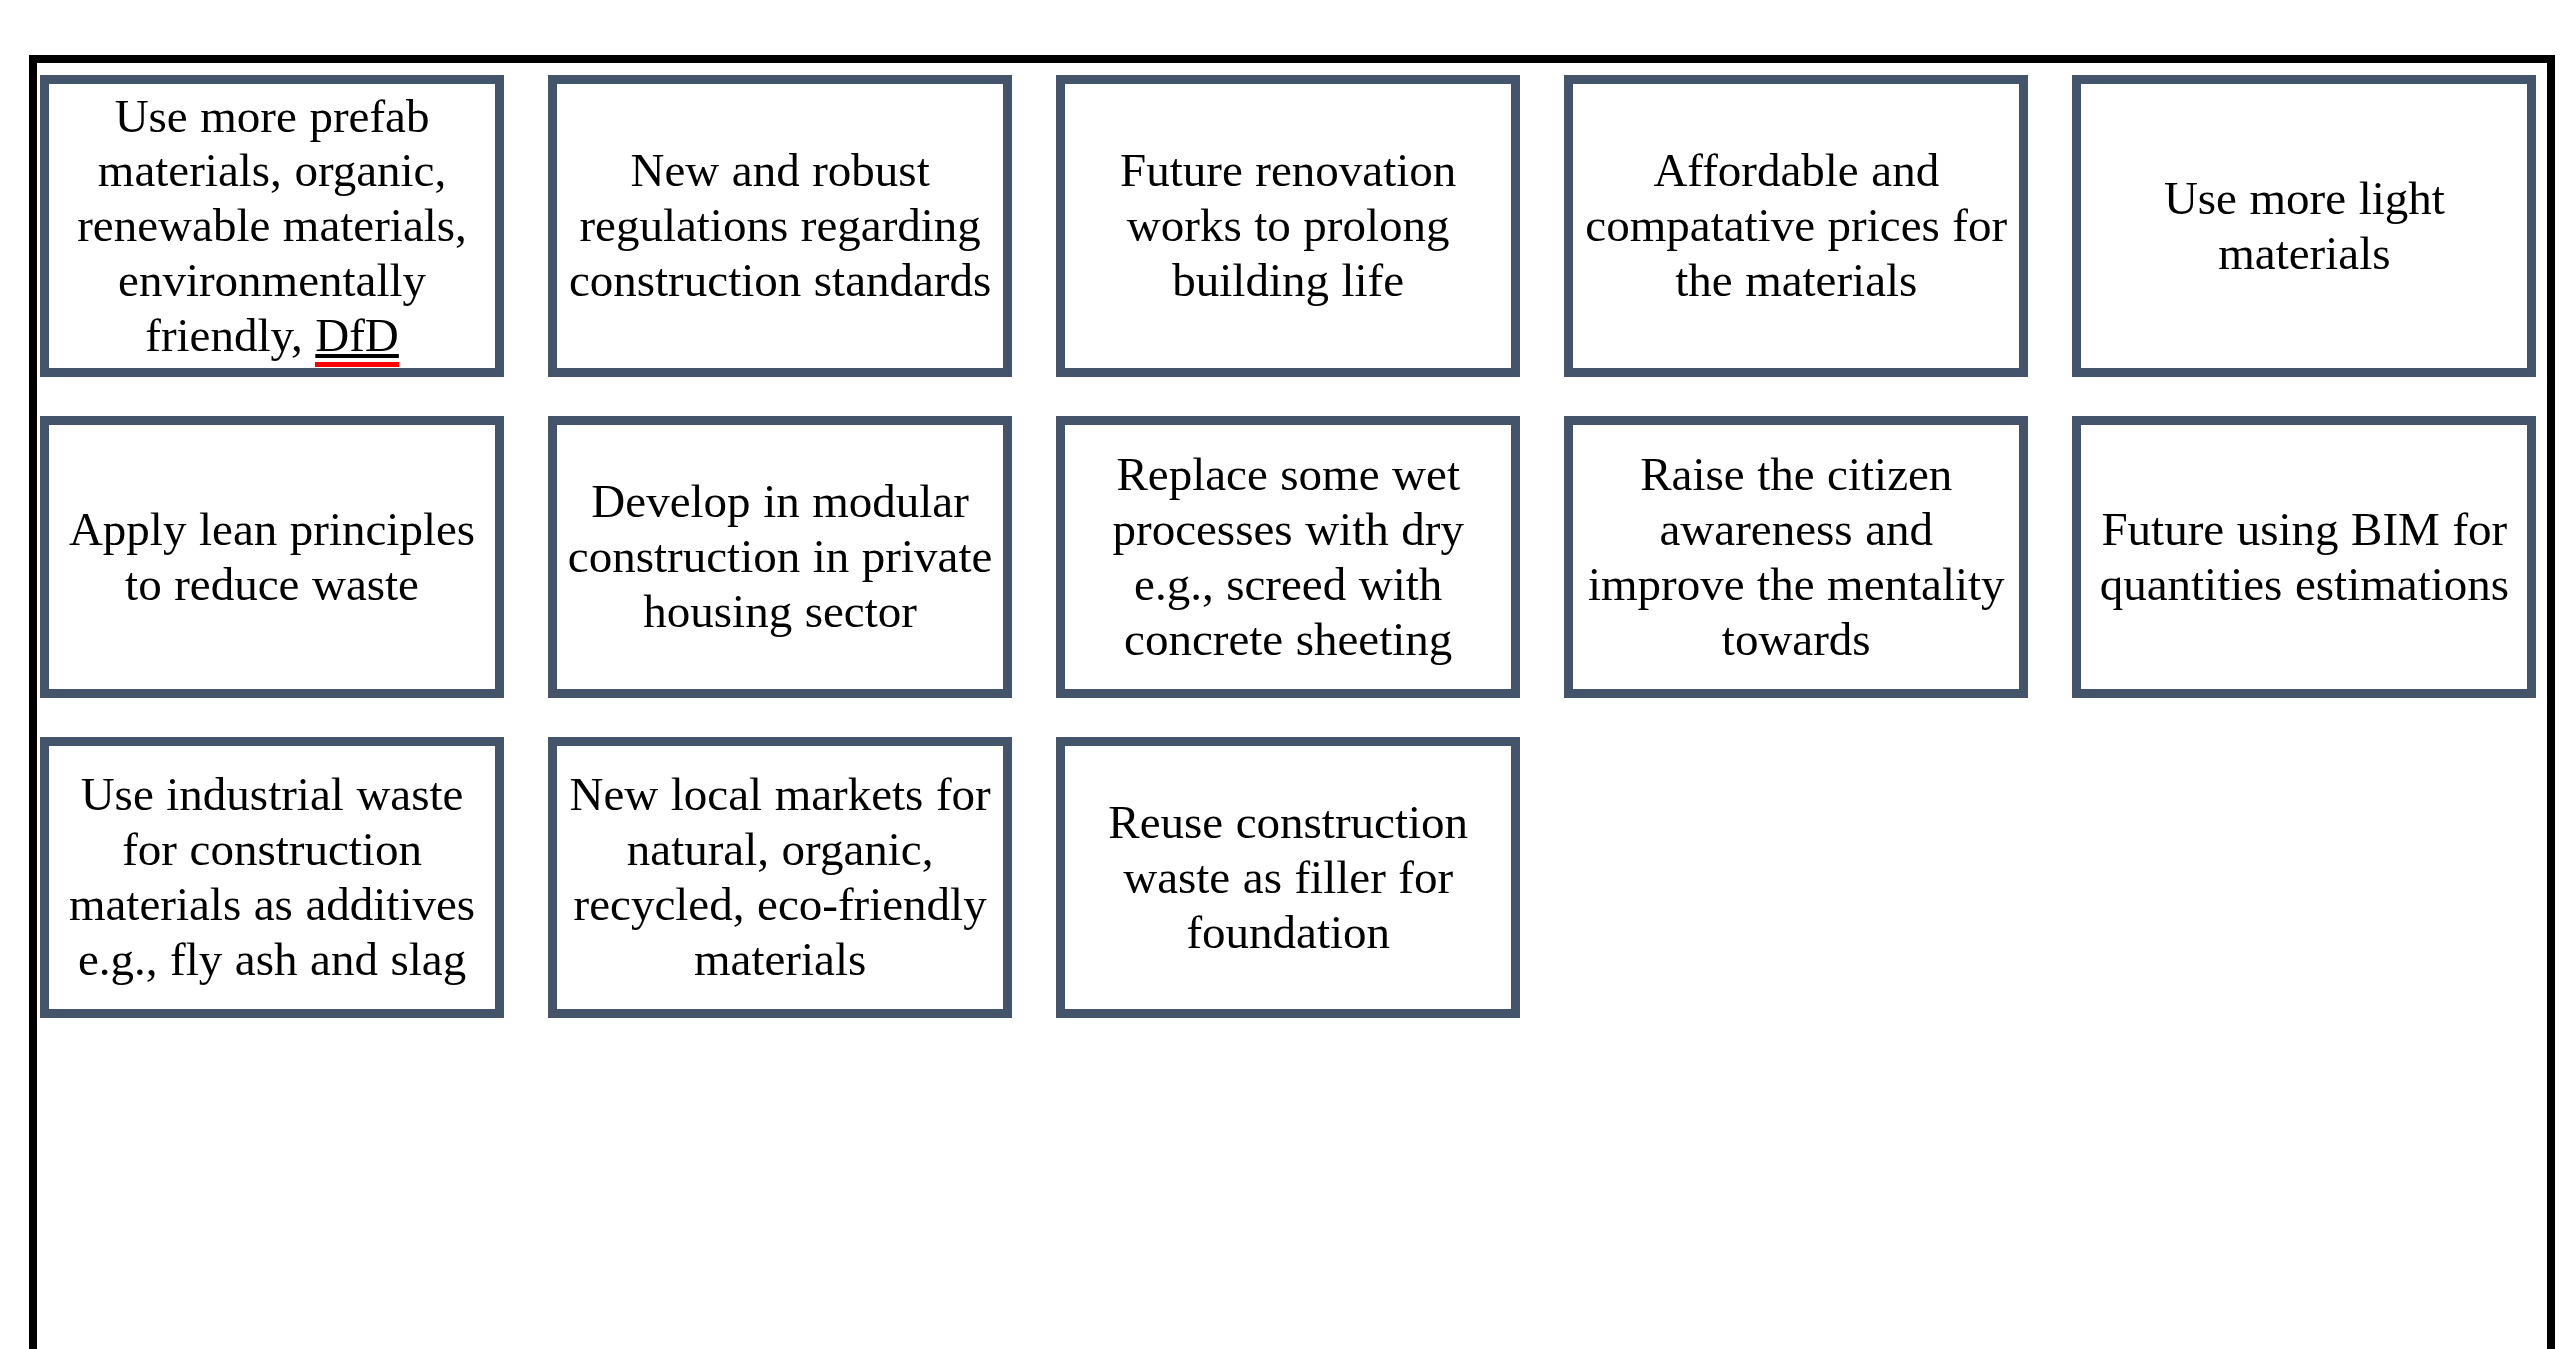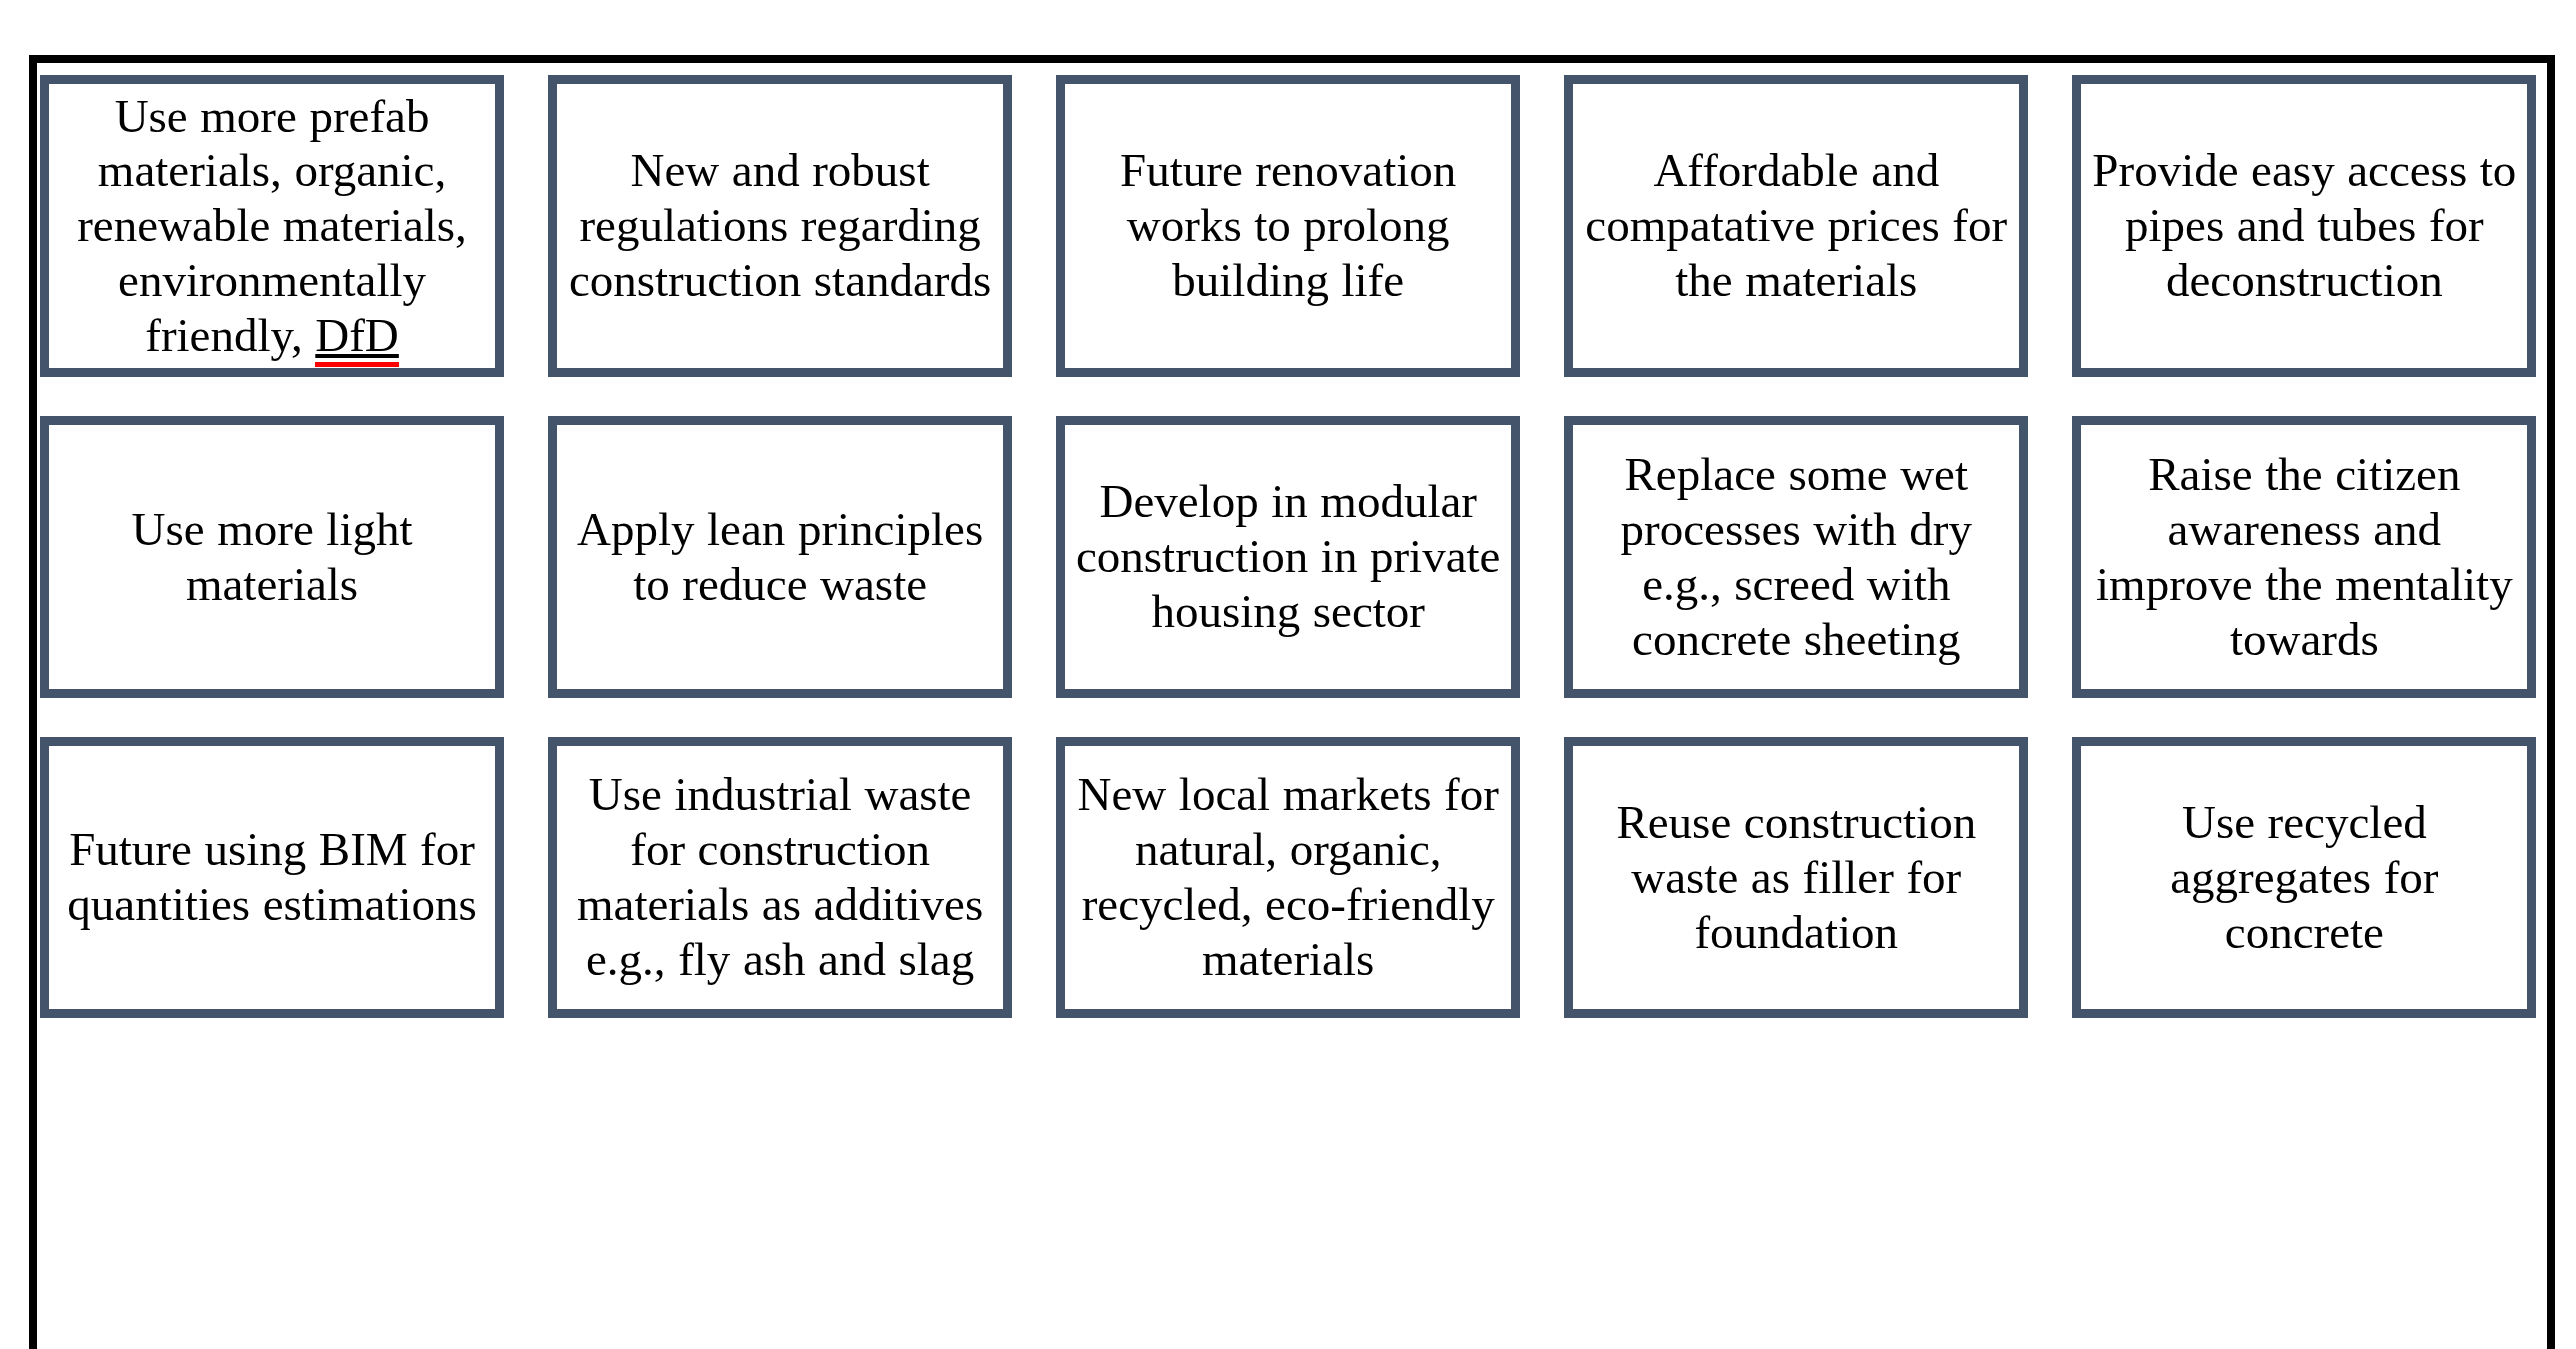--- a/index.html
+++ b/index.html
@@ -68,23 +68,20 @@
         <div class="box">
           <span class="box-text">New and robust regulations regarding construction standards</span>
         </div>
         <div class="box">
           <span class="box-text">Future renovation works to prolong building life</span>
         </div>
         <div class="box">
           <span class="box-text">Affordable and compatative prices for the materials</span>
         </div>
         <div class="box">
-          <span class="box-text">Provide easy access to pipes and tubes for deconstruction</span>
-        </div>
-        <div class="box">
           <span class="box-text">Use more light materials</span>
         </div>
         <div class="box">
           <span class="box-text">Apply lean principles to reduce waste</span>
         </div>
         <div class="box">
           <span class="box-text">Develop in modular construction in private housing sector</span>
         </div>
         <div class="box">
           <span class="box-text">Replace some wet processes with dry e.g., screed with concrete sheeting</span>
@@ -97,19 +94,16 @@
         </div>
         <div class="box">
           <span class="box-text">Use industrial waste for construction materials as additives e.g., fly ash and slag</span>
         </div>
         <div class="box">
           <span class="box-text">New local markets for natural, organic, recycled, eco-friendly materials</span>
         </div>
         <div class="box">
           <span class="box-text">Reuse construction waste as filler for foundation</span>
         </div>
-        <div class="box">
-          <span class="box-text">Use recycled aggregates for concrete</span>
-        </div>
       </div>
   </div>
 </div>
 
 
 </body></html>

